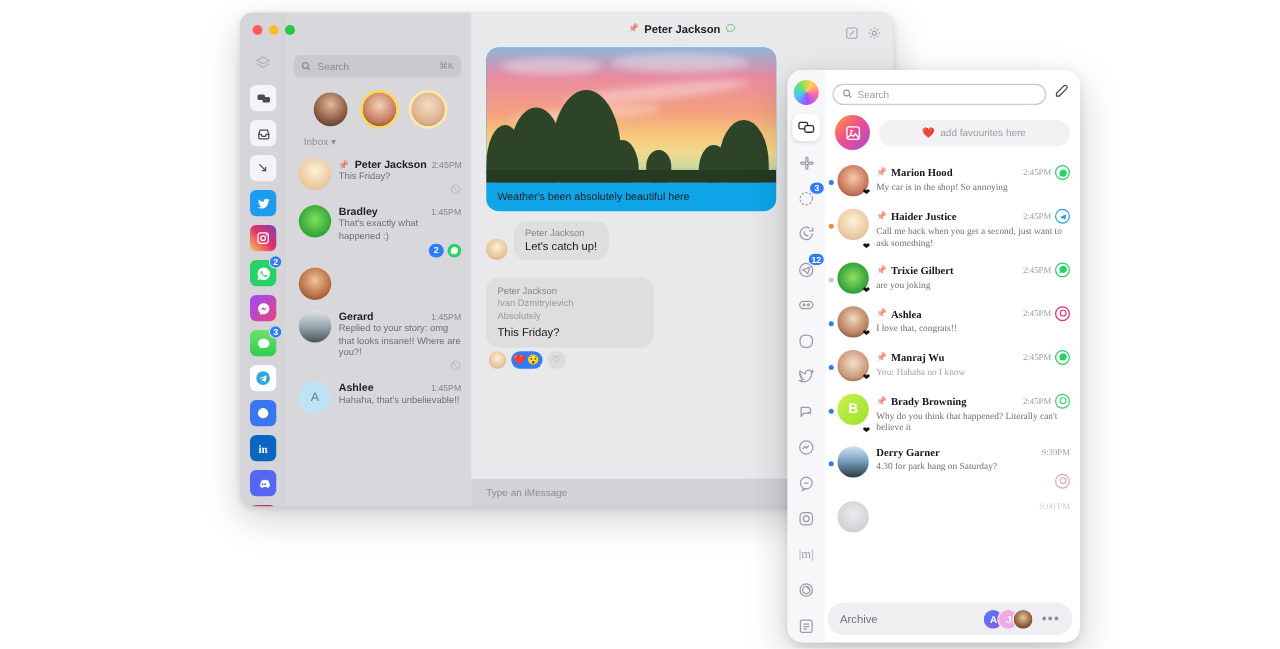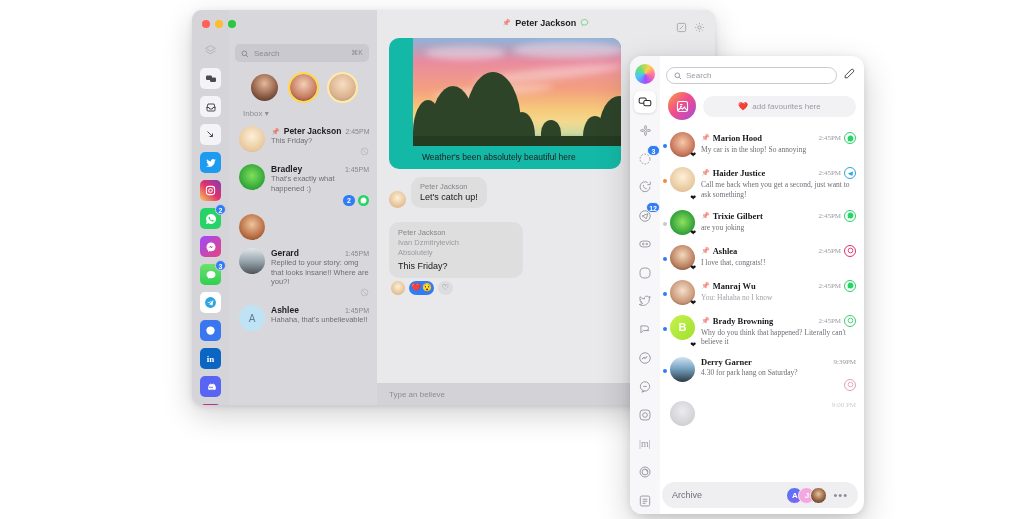--- a/index.html
+++ b/index.html
@@ -87,21 +87,21 @@
     background: #e9e9ec;
     display:flex; flex-direction:column;
     position:relative;
   }
   .chat-head {
     height: 26px; display:flex; align-items:center; justify-content:center;
     gap: 4px; font-size: 9px; font-weight:700; color:#1d1d20;
   }
   .chat-scroll { flex:1; padding: 2px 10px 0 12px; position:relative; overflow:hidden; }
   .photo-bubble {
-    width: 232px; border-radius: 10px; overflow:hidden; background:#14b8a6;padding-left:24px;
+    width: 232px; border-radius: 10px; overflow:hidden; background:#0ea5e9;
   }
   .photo {
     width: 232px; height: 108px;
     background:
       linear-gradient(to bottom, #8fb3d9 0%, #e98ba0 22%, #f4a07e 48%, #f6c97a 66%, #f2d98f 78%, #cfd9a0 88%, #7f9b6a 100%);
     position: relative;
   }
   .tree {
     position:absolute; bottom:0;
     background: #2e4429;
@@ -500,21 +500,21 @@
             <span class="emoji-sm">❤️</span>
             <span class="emoji-sm">😯</span>
           </div>
           <div class="react-pill ghost" style="background:rgba(0,0,0,.05);">
             <span class="emoji-sm" style="opacity:.45">♡</span>
           </div>
         </div>
       </div>
 
       <div class="composer">
-        <span class="ph">Type an believe</span>
+        <span class="ph">Type an iMessage</span>
       </div>
     </div>
   </div>
 
   <div class="win-second">
     <div class="s-rail">
       <div class="s-rail-ico" style="background:conic-gradient(from 30deg,#ffd24a,#ff6ba8,#a44bff,#45c6ff,#6ee06e,#ffd24a);width:20px;height:20px;border-radius:50%;"></div>
       <div class="s-rail-ico active">
         <svg width="14" height="14" viewBox="0 0 24 24" fill="none" stroke="#2b2b30" stroke-width="1.8">
             <rect x="2" y="5" width="12" height="9" rx="2.5"></rect>

